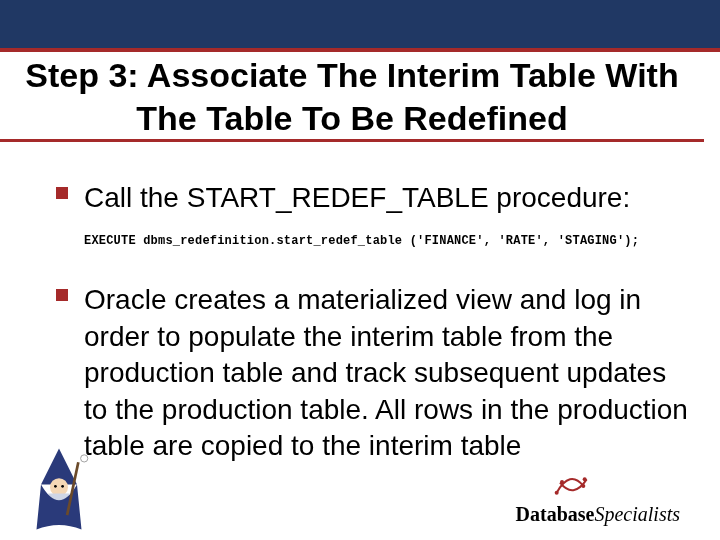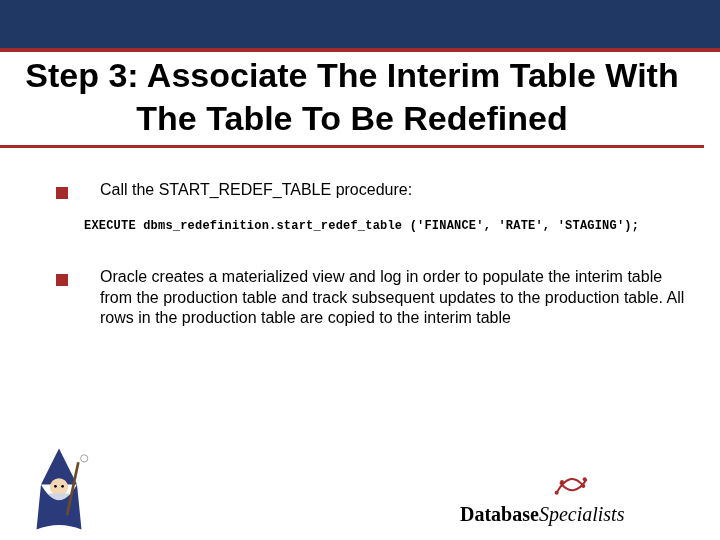--- a/index.html
+++ b/index.html
@@ -1,27 +1,27 @@
 <!DOCTYPE html>
 <html><head>
 <meta charset="utf-8">
 <style>
   * { margin: 0; padding: 0; box-sizing: border-box; }
   html, body { width: 720px; height: 540px; overflow: hidden; font-family: Arial, Helvetica, sans-serif; background: #fff; }
   .slide { width: 720px; height: 540px; position: relative; background: #fff; }
   .top-band { position: absolute; top: 0; left: 0; right: 0; height: 48px; background: #203864; }
   .top-band::after { content: ""; position: absolute; left: 0; right: 0; bottom: -4px; height: 4px; background: #a52a2a; }
-  .title { position: absolute; top: 54px; left: 0; right: 16px; font-size: 34px; font-weight: bold; color: #000; line-height: 1.25; text-align: center; border-bottom: 3px solid #a52a2a; padding-bottom: 6px; }
+  .title { position: absolute; top: 54px; left: 0; right: 16px; font-size: 34px; font-weight: bold; color: #000; line-height: 1.25; text-align: center; border-bottom: 3px solid #a52a2a; }
   .body { position: absolute; top: 180px; left: 56px; right: 28px; }
   .bullet { position: relative; margin-bottom: 18px; padding-left: 28px; }
   .bullet .sq { position: absolute; left: 0; top: 7px; width: 12px; height: 12px; background: #a52a2a; }
-  .bullet-text { font-size: 16px; color: #000; line-height: 1.3; margin-left: 16px; }
+  .bullet-text { font-size: 28px; color: #000; line-height: 1.3; }
   .code { font-family: "Courier New", Courier, monospace; font-size: 12px; font-weight: bold; color: #000; padding-left: 28px; margin-top: 6px; margin-bottom: 34px; white-space: nowrap; letter-spacing: 0.2px; }
   .wizard { position: absolute; left: 14px; bottom: 6px; width: 90px; height: 90px; }
-  .ds-logo { position: absolute; right: 40px; bottom: 14px; width: 220px; text-align: left; }
+  .ds-logo { position: absolute; right: 40px; bottom: 14px; width: 220px; text-align: right; }
   .ds-swirl { width: 40px; height: 30px; margin: 0 auto 2px; position: relative; }
   .ds-swirl svg { display: block; }
   .ds-text { font-family: Georgia, 'Times New Roman', serif; font-size: 20px; color: #000; }
   .ds-text .db { font-weight: bold; }
   .ds-text .sp { font-weight: normal; font-style: italic; }
 </style>
 </head>
 <body>
 
 <div class="slide">

